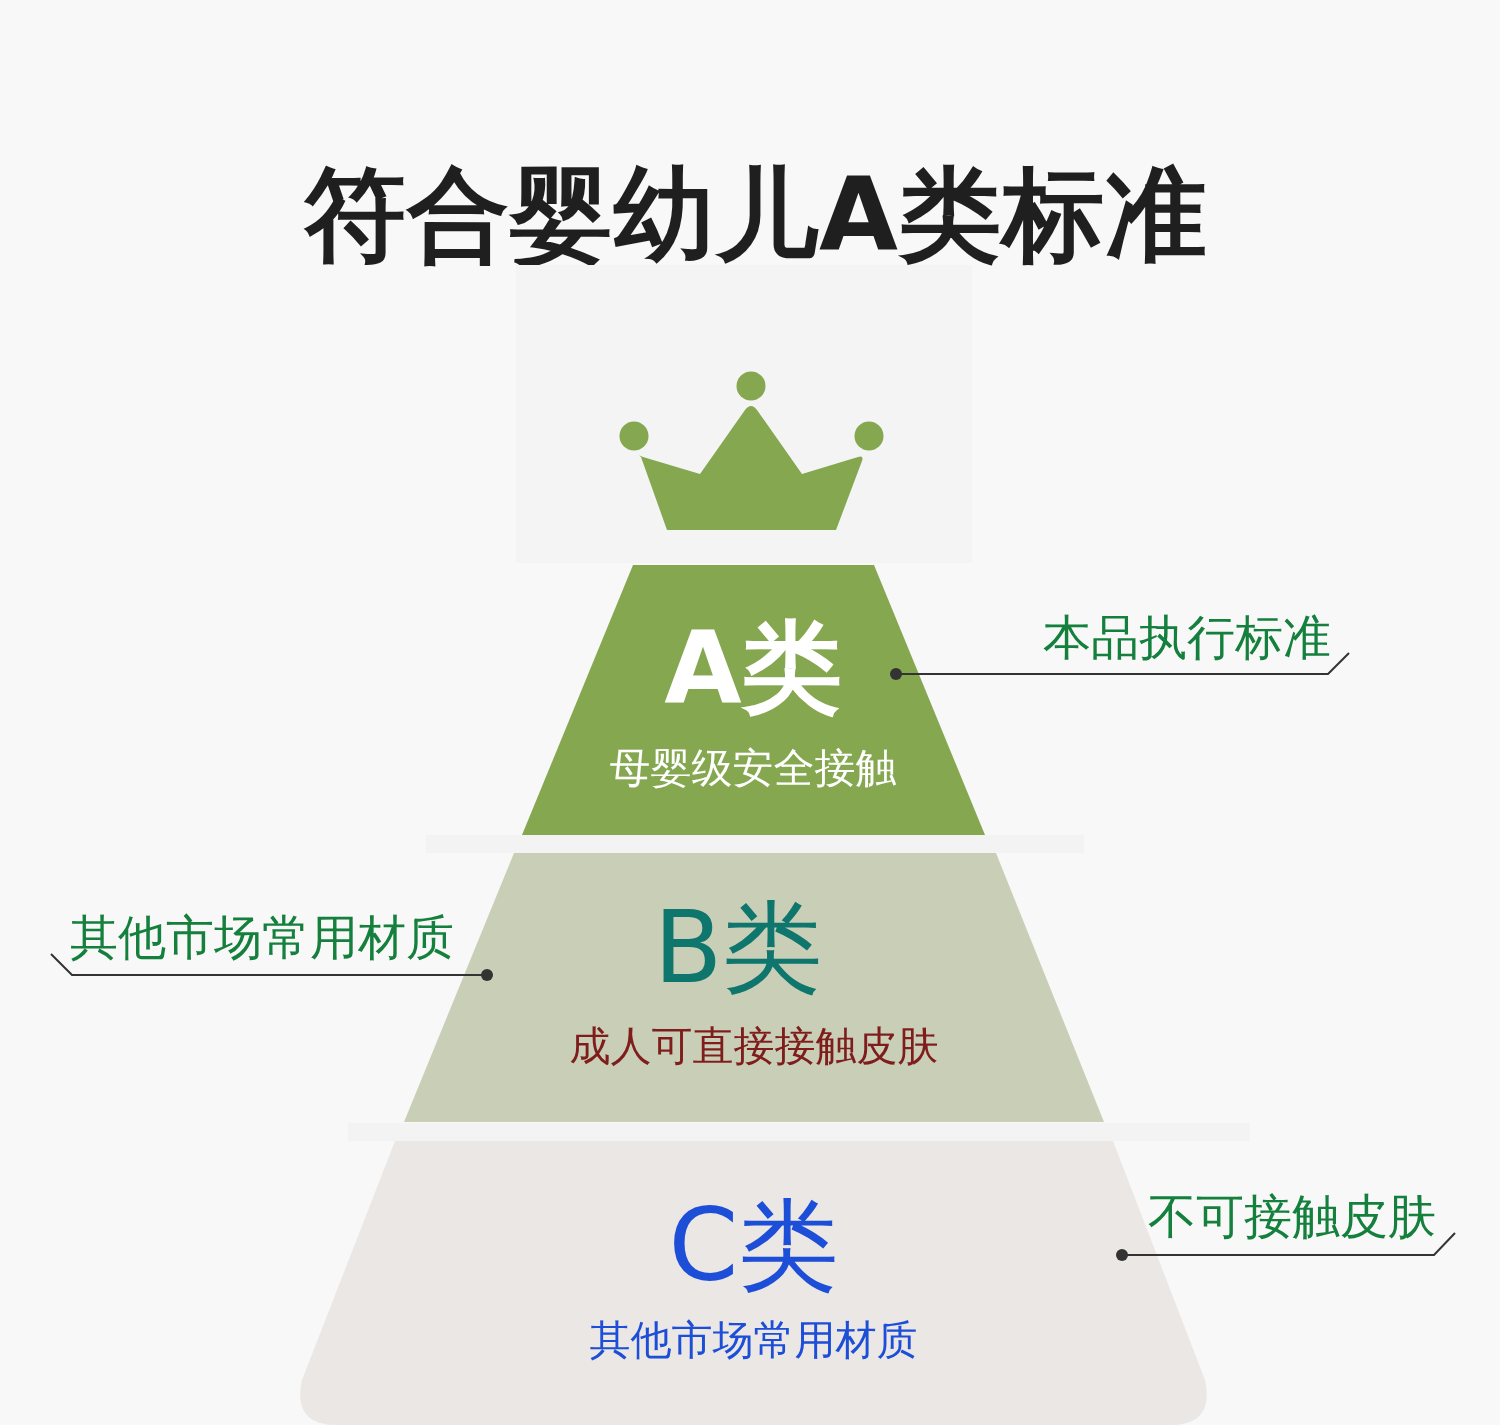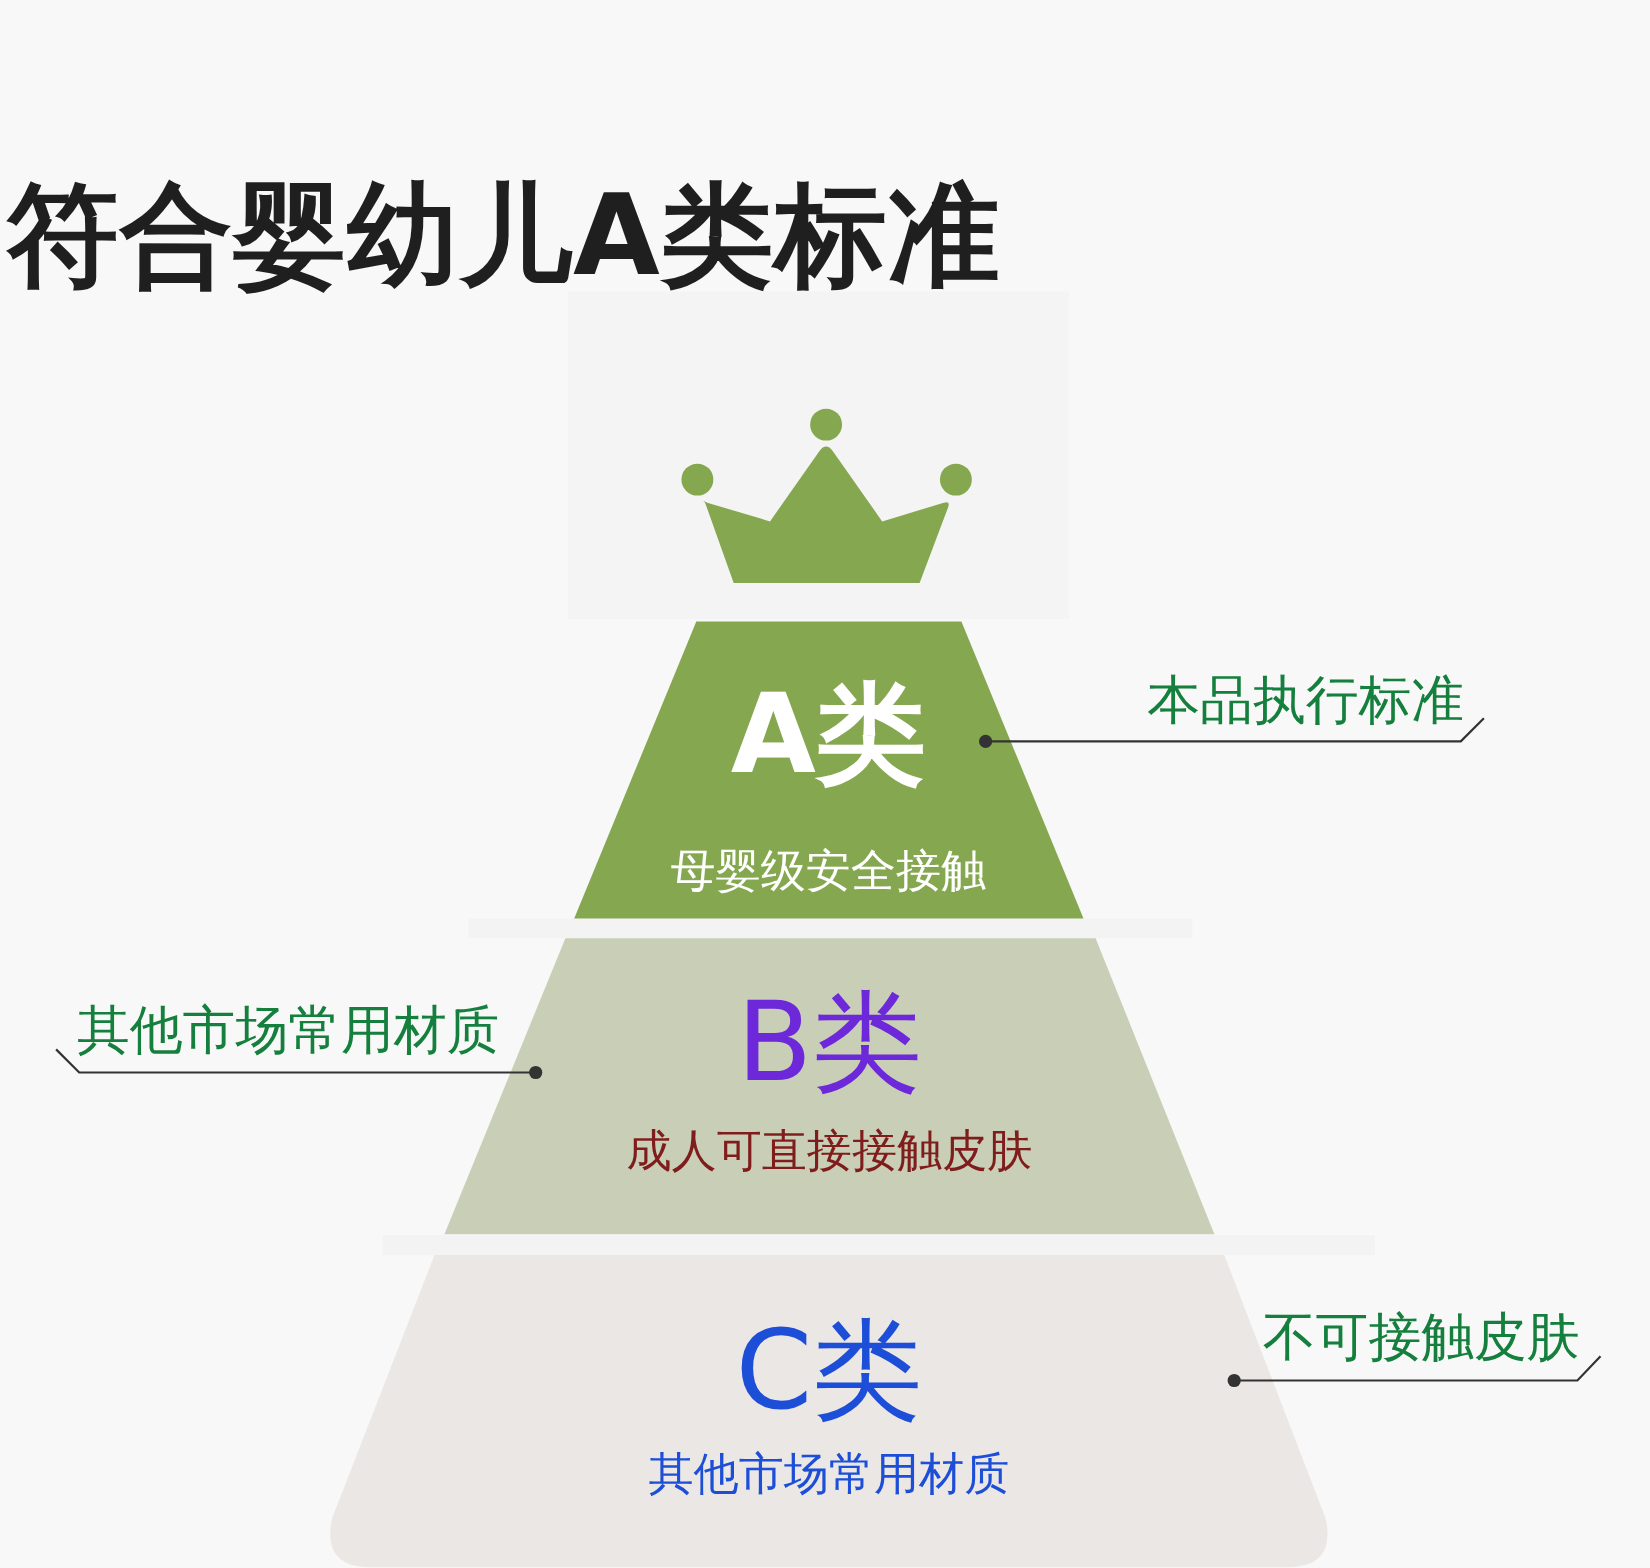--- a/index.html
+++ b/index.html
@@ -3,31 +3,31 @@
 <meta charset="utf-8">
 <style>
   html, body { margin: 0; padding: 0; }
   body {
     width: 1500px; height: 1425px; position: relative; overflow: hidden;
     background: #f8f8f8;
     font-family: "DejaVu Sans", "Liberation Sans", sans-serif;
   }
   .abs { position: absolute; }
   .title {
-    left: 6px; top: 150px; width: 1480px; text-align: left;
+    left: 16px; top: 150px; width: 1480px; text-align: center;
     font-size: 102px; font-weight: bold; color: #1f1f1f; letter-spacing: 1px;
     line-height: 130px;
   }
   .crown-bg { left: 516px; top: 265px; width: 456px; height: 298px; background: #f4f4f4; }
   .band { background: #f3f3f3; }
   svg.shapes { position: absolute; left: 0; top: 0; }
   .tier-label { text-align: center; line-height: 1; }
   .tier-a-big { left: 520px; top: 618px; width: 466px; font-size: 100px; font-weight: bold; color: #ffffff; text-align: center; }
-  .tier-a-sub { left: 520px; top: 748px; width: 466px; font-size: 41px; color: #ffffff; margin-top: 23px; }
-  .tier-b-big { left: 404px; top: 898px; width: 700px; font-size: 100px; color: #6d28d9; }
+  .tier-a-sub { left: 520px; top: 748px; width: 466px; font-size: 41px; color: #ffffff; }
+  .tier-b-big { left: 388px; top: 898px; width: 700px; font-size: 100px; color: #0f766e; }
   .tier-b-sub { left: 404px; top: 1026px; width: 700px; font-size: 41px; color: #7f1d1d; }
   .tier-c-big { left: 297px; top: 1196px; width: 913px; font-size: 100px; color: #1d4ed8; }
   .tier-c-sub { left: 297px; top: 1320px; width: 913px; font-size: 41px; color: #1d4ed8; }
   .callout { font-size: 48px; color: #15803d; line-height: 1; white-space: nowrap; }
   .callout-a { left: 1043px; top: 613px; }
   .callout-b { left: 70px; top: 913px; }
   .callout-c { left: 1148px; top: 1192px; }
 </style>
 </head>
 <body>

